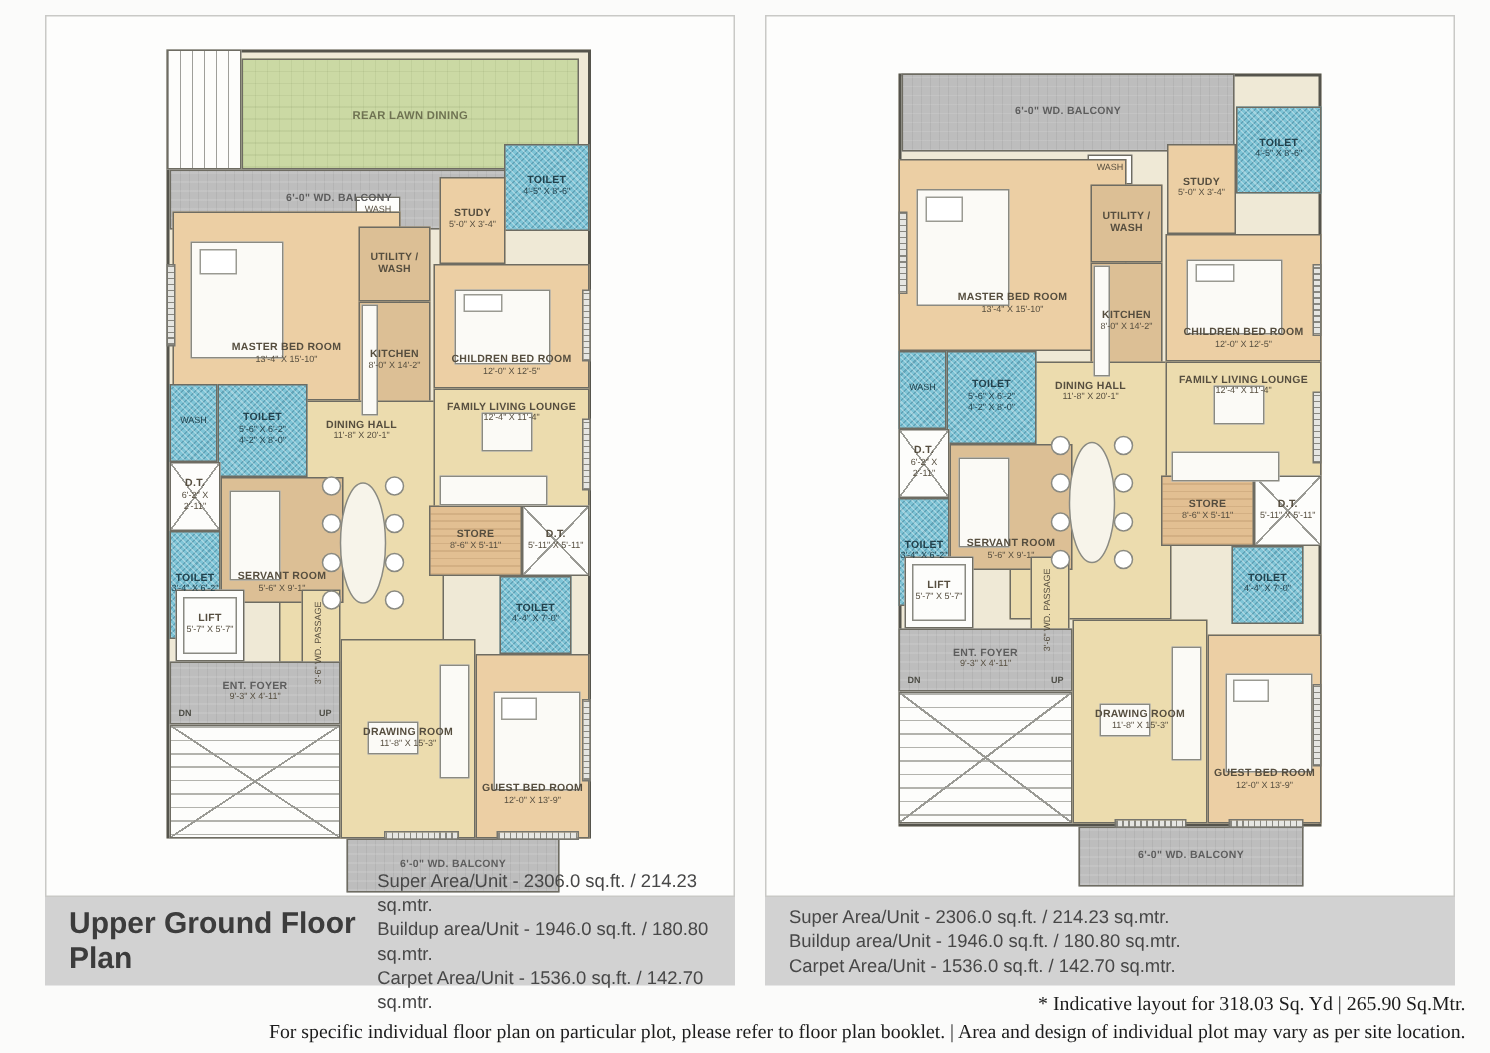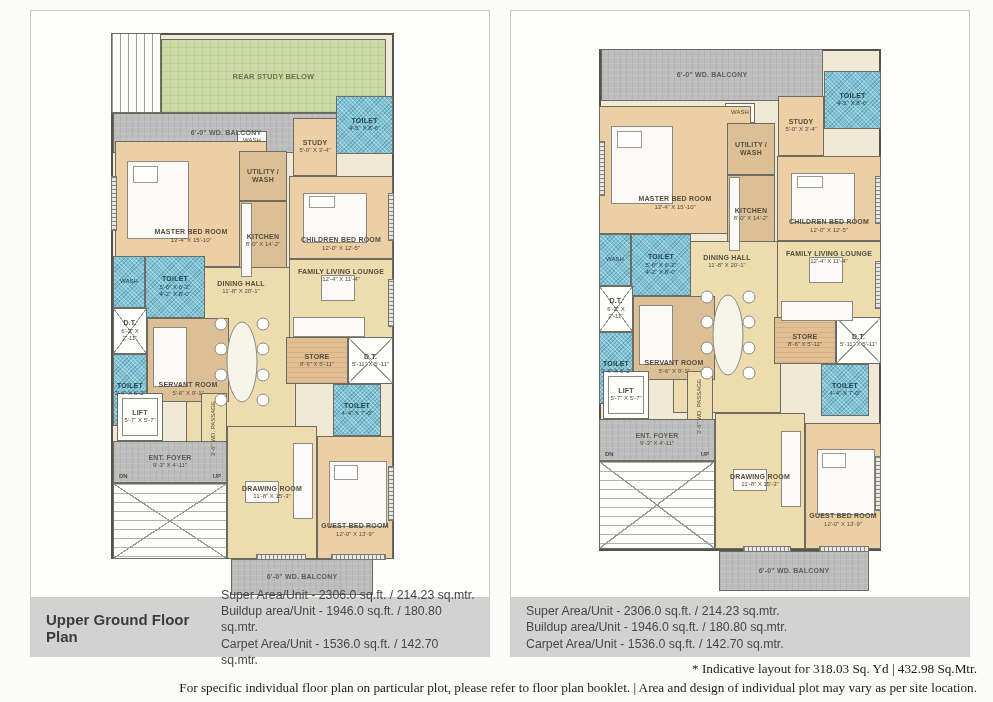--- a/index.html
+++ b/index.html
@@ -50,35 +50,35 @@
        background:#fff;border:1px solid #9a9a92;}
   .win{position:absolute;border:1px solid #77766e;box-sizing:border-box;z-index:3;
        background:repeating-linear-gradient(0deg,#888780 0 1px,#e6e6e2 1px 4px);}
   .win.h{background:repeating-linear-gradient(90deg,#888780 0 1px,#e6e6e2 1px 4px);}
   .corner{position:absolute;bottom:3px;font-size:6px;font-weight:bold;color:#4d4d46;z-index:2;}
   .caption{position:absolute;width:460px;height:59px;background:#d2d2d2;
        display:flex;align-items:center;justify-content:space-between;
        padding:0 14px 0 16px;box-sizing:border-box;}
   #caption-left{left:30px;top:598px;}
   #caption-right{left:510px;top:598px;}
-  .cap-title{font-size:15px;font-weight:bold;color:#3c3c3c;}
+  .cap-title{font-size:20px;font-weight:bold;color:#3c3c3c;}
   .cap-areas{font-size:12.3px;color:#474747;line-height:1.32;text-align:left;}
   .footer{position:absolute;right:16px;top:659px;text-align:right;
        font-family:"Liberation Serif",serif;font-size:13.2px;color:#1c1c1c;line-height:1.45;}
 </style>
 </head>
 <body>
 
 <div class="card" id="card-left">
   <div class="plan">
     <div class="outline" style="left:80px;top:22px;width:283px;height:526px;"></div>
 
     <div class="room stairs-v" style="left:80px;top:22px;width:50px;height:80px;"></div>
     <div class="room lawn" style="left:130px;top:28px;width:225px;height:74px;">
-      <span class="rname">REAR STUDY BELOW</span>
+      <span class="rname">REAR LAWN DINING</span>
     </div>
     <div class="room gray" style="left:82px;top:102px;width:226px;height:40px;">
       <span class="rname">6'-0" WD. BALCONY</span>
     </div>
     <div class="room toilet" style="left:305px;top:85px;width:57px;height:58px;">
       <span class="rname">TOILET</span>
       <span class="rdims">4'-5" X 8'-6"</span>
     </div>
     <div class="room bedrm" style="left:262px;top:107px;width:44px;height:58px;">
       <span class="rname">STUDY</span>
@@ -335,15 +335,15 @@
 </div>
 <div class="caption" id="caption-right">
   <div class="cap-areas">
     <div>Super Area/Unit - 2306.0 sq.ft. / 214.23 sq.mtr.</div>
     <div>Buildup area/Unit - 1946.0 sq.ft. / 180.80 sq.mtr.</div>
     <div>Carpet Area/Unit - 1536.0 sq.ft. / 142.70 sq.mtr.</div>
   </div>
 </div>
 
 <div class="footer">
-  <div>* Indicative layout for 318.03 Sq. Yd | 432.98 Sq.Mtr.</div>
+  <div>* Indicative layout for 318.03 Sq. Yd | 265.90 Sq.Mtr.</div>
   <div>For specific individual floor plan on particular plot, please refer to floor plan booklet. | Area and design of individual plot may vary as per site location.</div>
 </div>
 
 </body></html>

